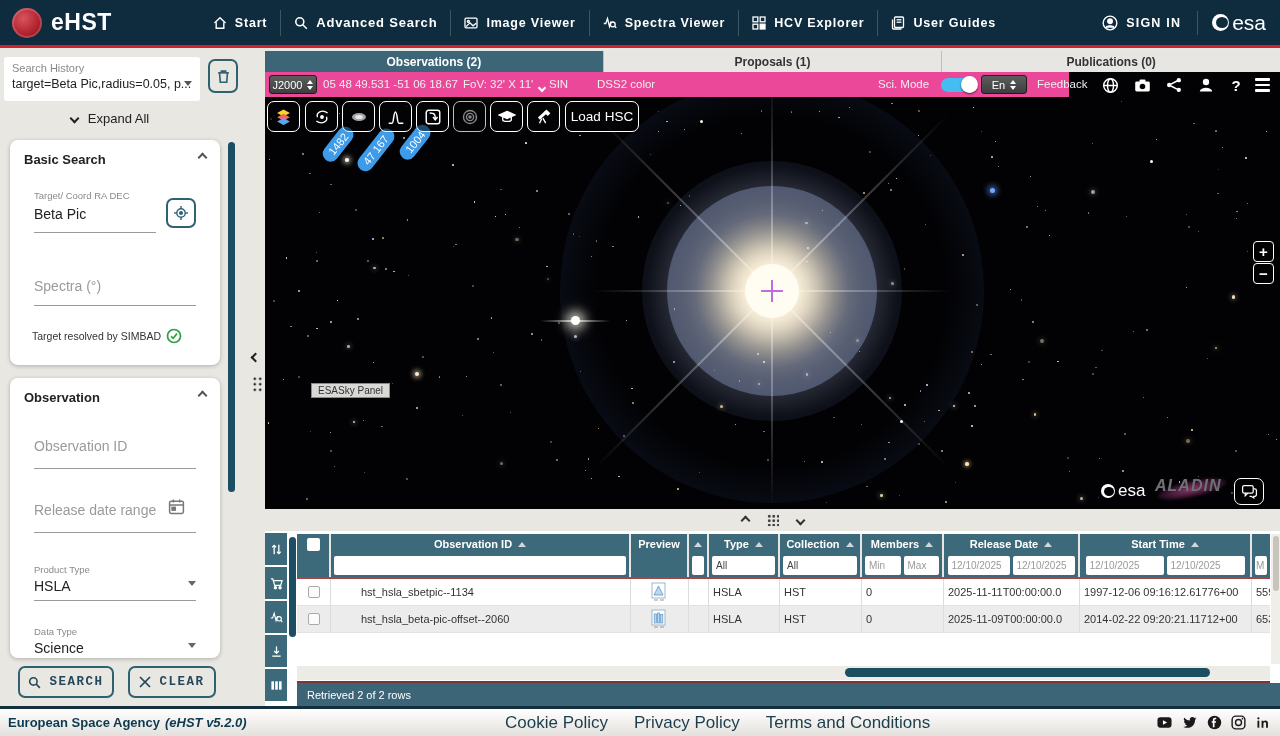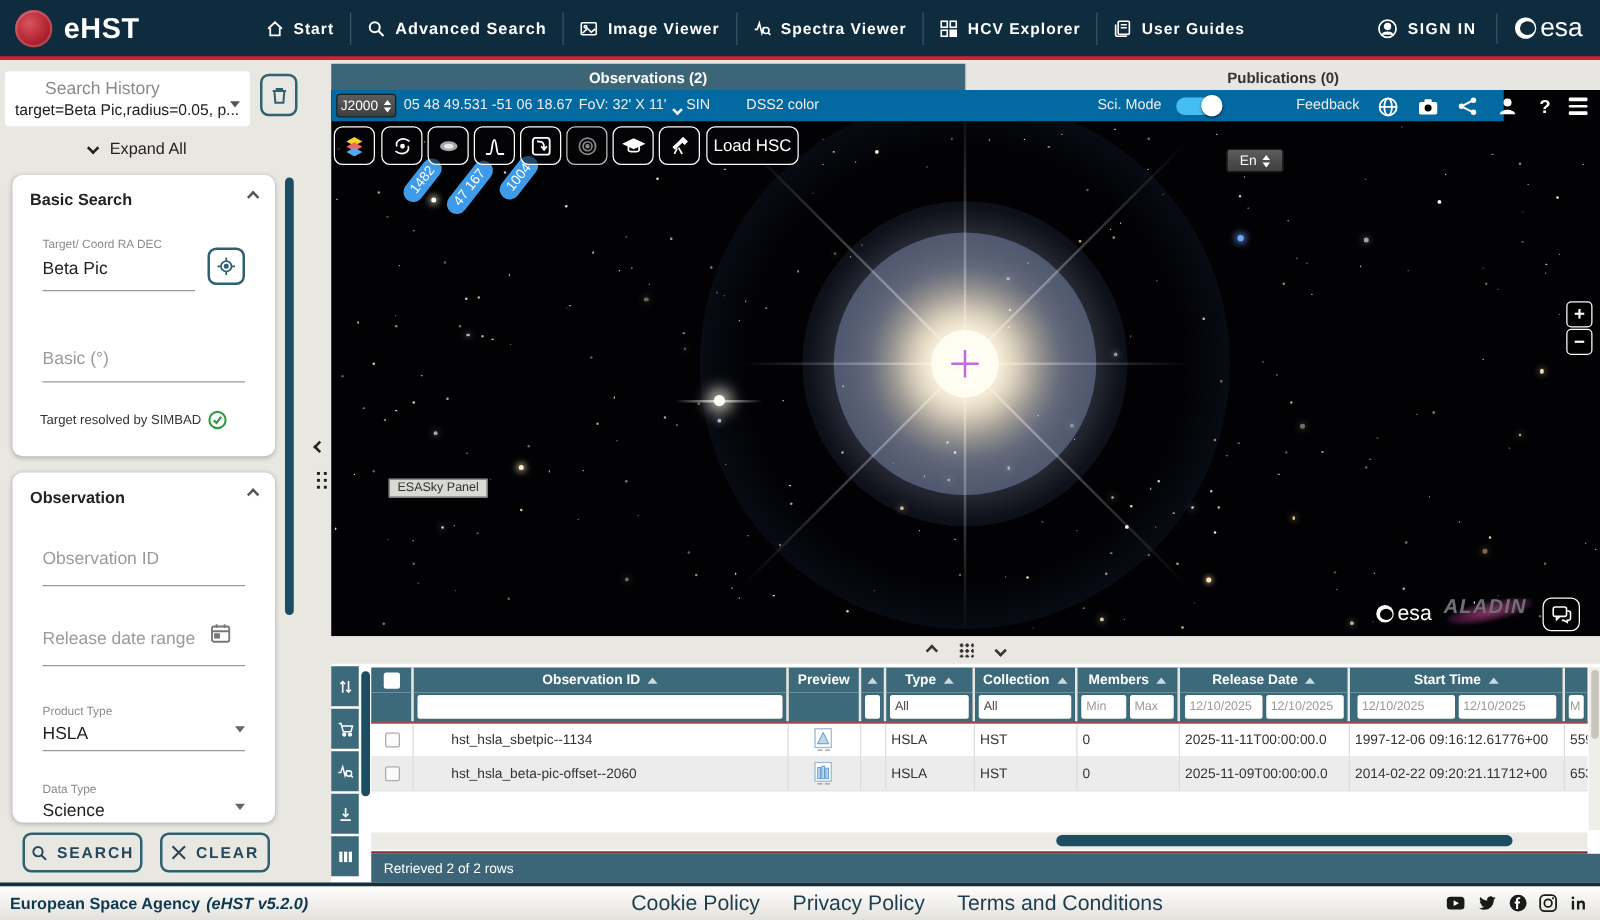--- a/index.html
+++ b/index.html
@@ -19,39 +19,39 @@
 .nav-right{margin-left:auto;display:flex;align-items:center;margin-right:14px;}
 .signin{display:flex;align-items:center;gap:8px;font-size:12.5px;font-weight:600;letter-spacing:1.2px;padding-right:16px;cursor:pointer;}
 .esa-logo{display:flex;align-items:center;gap:3px;padding-left:14px;border-left:1px solid #3c5463;cursor:pointer;}
 .esa-ball{width:17px;height:17px;border-radius:50%;background:#fff;position:relative;overflow:hidden;}
 .esa-ball::after{content:'';position:absolute;left:4px;top:3px;width:12px;height:11px;border-radius:50%;background:#0e2c3e;}
 .esa-text{font-size:21px;font-weight:400;}
 
 
 .sidebar{position:absolute;left:0;top:51px;width:240px;height:655px;}
 .sh-card{position:absolute;left:4px;top:6px;width:196px;height:44px;background:#fff;border-radius:3px;padding:5px 8px 0 8px;}
-.sh-label{font-size:14px;color:#8a8a8a;margin-left:24px;}
+.sh-label{font-size:11px;color:#8a8a8a;}
 .sh-value{font-size:12.5px;color:#222;margin-top:3px;white-space:nowrap;overflow:hidden;}
 .sh-caret{position:absolute;right:8px;top:24px;color:#555;}
 .trash-btn{position:absolute;left:208px;top:8px;width:30px;height:34px;border:2px solid #2e6171;border-radius:7px;display:flex;align-items:center;justify-content:center;background:transparent;cursor:pointer;color:#2e6171;}
 .expand-all{position:absolute;left:0;top:60px;width:220px;display:flex;align-items:center;justify-content:center;gap:10px;font-size:13px;color:#222;cursor:pointer;}
 .card{position:absolute;left:10px;width:210px;background:#fff;border-radius:8px;box-shadow:0 1px 4px rgba(0,0,0,.25);}
 .card.basic{top:89px;height:225px;}
 .card.obs{top:327px;height:280px;}
 .card-title{position:absolute;left:14px;top:12px;font-size:13px;font-weight:700;color:#222;}
 .card-collapse{position:absolute;right:14px;top:14px;color:#555;cursor:pointer;}
 .fld-label{position:absolute;font-size:9.5px;color:#8a8a8a;}
 .fld-value{position:absolute;font-size:14px;color:#222;}
 .fld-ph{position:absolute;font-size:14px;color:#9a9a9a;}
 .fld-line{position:absolute;height:1px;background:#9a9a9a;}
 .sq-btn{position:absolute;width:30px;height:30px;border:2px solid #2e6171;border-radius:7px;display:flex;align-items:center;justify-content:center;color:#2e6171;background:transparent;cursor:pointer;}
 .resolved{position:absolute;left:22px;top:188px;display:flex;align-items:center;gap:5px;font-size:10.5px;color:#333;}
 .sel-caret{position:absolute;color:#666;}
 .side-btns{position:absolute;left:0;top:615px;width:240px;display:flex;gap:14px;padding-left:18px;}
-.o-btn{height:32px;border:2px solid #2e6171;border-radius:7px;display:flex;align-items:center;justify-content:center;gap:8px;font-size:12.5px;font-weight:700;letter-spacing:1.5px;color:#24485a;background:transparent;cursor:pointer;font-family:Liberation Sans, sans-serif;}
+.o-btn{height:32px;border:2px solid #2e6171;border-radius:7px;display:flex;align-items:center;justify-content:center;gap:8px;font-size:12.5px;font-weight:700;letter-spacing:1.5px;color:#24485a;background:transparent;cursor:pointer;font-family:Liberation Mono, monospace;}
 .o-btn.search{width:96px;}
 .o-btn.clear{width:88px;}
 .sb-scroll{position:absolute;left:228px;top:91px;width:7px;height:350px;background:#1c4e63;border-radius:4px;cursor:pointer;}
 .collapse-handle{position:absolute;left:252px;top:354px;cursor:pointer;}
 .drag-dots{position:absolute;left:252px;top:376px;width:11px;height:17px;background:radial-gradient(circle,#222 1.3px,transparent 1.5px) 0 0/5.5px 5.5px repeat;cursor:grab;}
 
 
 .chv{display:inline-block;width:7px;height:7px;border-left:2px solid currentColor;border-bottom:2px solid currentColor;}
 .chv.down{transform:rotate(-45deg);}
 .chv.up{transform:rotate(135deg);}
@@ -66,21 +66,21 @@
 
 
 .main{position:absolute;left:265px;top:51px;width:1015px;height:655px;}
 .tabs{position:absolute;left:0;top:0;width:1015px;height:21px;display:flex;}
 .tab{flex:1;display:flex;align-items:center;justify-content:center;font-size:12px;font-weight:700;background:#e8e6e2;color:#333;border-left:1px solid #c0bdb7;cursor:pointer;}
 .tab:first-child{border-left:none;}
 .tab.active{background:#3c6677;color:#fff;}
 
 
 .sky{position:absolute;left:0;top:21px;width:1015px;height:437px;background:#020204;overflow:hidden;}
-.sky-topbar{position:absolute;left:0;top:0;width:938px;height:25px;background:#0369a1;z-index:40;color:#eee;font-size:11.5px;text-decoration:underline;}
+.sky-topbar{position:absolute;left:0;top:0;width:804px;height:25px;background:#ec4899;z-index:40;color:#eee;font-size:11.5px;text-decoration:underline;}
 .tb-text{position:absolute;top:6px;white-space:nowrap;}
 .dark-btn{position:absolute;top:3px;height:19px;background:linear-gradient(#5d5d5d,#3e3e3e);border:1px solid #1d1d1d;border-radius:3px;color:#fff;font-size:11px;display:flex;align-items:center;justify-content:center;gap:5px;cursor:pointer;}
 .toggle{position:absolute;left:676px;top:6px;width:35px;height:14px;border-radius:8px;background:#45bdf3;cursor:pointer;}
 .toggle .knob{position:absolute;right:-2px;top:-2px;width:17px;height:17px;border-radius:50%;background:#fff;box-shadow:0 1px 2px rgba(0,0,0,.6);}
 .tb-icon{position:absolute;top:4px;width:18px;height:18px;display:flex;align-items:center;justify-content:center;cursor:pointer;color:#fff;}
 .help-glyph{font-size:15px;font-weight:700;color:#fff;}
 .burger{display:flex;flex-direction:column;gap:3px;}
 .burger i{width:15px;height:2.5px;background:#fff;border-radius:1px;}
 .tbn{position:absolute;top:29px;width:33px;height:31px;border:1.6px solid #fff;border-radius:7px;background:rgba(5,5,8,.55);display:flex;align-items:center;justify-content:center;z-index:35;cursor:pointer;}
 .tbn.dim{opacity:.75;}
@@ -291,21 +291,21 @@
       <button class="sq-btn" style="left:156px;top:58px;">
         <svg width="16" height="16" viewBox="0 0 16 16" fill="none" stroke="#2e6171" stroke-width="1.4">
             <circle cx="8" cy="8" r="4.2"></circle>
             <circle cx="8" cy="8" r="1.3" fill="#2e6171"></circle>
             <line x1="8" y1="1" x2="8" y2="3.6"></line>
             <line x1="8" y1="12.4" x2="8" y2="15"></line>
             <line x1="1" y1="8" x2="3.6" y2="8"></line>
             <line x1="12.4" y1="8" x2="15" y2="8"></line>
           </svg>
       </button>
-      <div class="fld-ph" style="left:24px;top:138px;">Basic (°)</div>
+      <div class="fld-ph" style="left:24px;top:138px;">Spectra (°)</div>
       <div class="fld-line" style="left:24px;top:165px;width:162px;"></div>
       <div class="resolved">
         <span>Target resolved by SIMBAD</span>
         <svg width="16" height="16" viewBox="0 0 16 16" fill="none" stroke="#2f9e44" stroke-width="1.7">
             <circle cx="8" cy="8" r="6.5"></circle>
             <path d="M5 8.3 L7.2 10.3 L11 5.4"></path>
           </svg>
       </div>
     </div>
 
@@ -352,20 +352,21 @@
     </div>
     <div class="sb-scroll"></div>
   </aside>
 
   <span class="collapse-handle chv left"></span>
   <span class="drag-dots"></span>
 
   <div class="main">
     <div class="tabs">
       <div class="tab active">Observations (2)</div>
+      <div class="tab">Proposals (1)</div>
       <div class="tab">Publications (0)</div>
     </div>
 
     <div class="sky">
       <div class="halo-outer"></div>
       <div class="halo-inner"></div>
       <div class="spike sp-a"></div>
       <div class="spike sp-b"></div>
       <div class="spike sp-v"></div>
       <div class="spike sp-h"></div>
@@ -395,21 +396,21 @@
         <span class="tb-text" style="left:198px;">FoV: 32' X 11'</span>
         <span class="tb-icon" style="left:268px;top:7px;">
             <span class="chv down" style="width:6px;height:6px;"></span>
           </span>
         <span class="tb-text" style="left:284px;">SIN</span>
         <span class="tb-text" style="left:332px;">DSS2 color</span>
         <span class="tb-text" style="left:613px;">Sci. Mode</span>
         <span class="toggle">
             <span class="knob"></span>
           </span>
-        <div class="dark-btn" style="left:716px;width:46px;margin-top:44px;">
+        <div class="dark-btn" style="left:716px;width:46px;">
           <span>En</span>
           <span class="updn">
               <span class="tri sm up"></span>
               <span class="tri sm down"></span>
             </span>
         </div>
         <span class="tb-text" style="left:772px;">Feedback</span>
         <span class="tb-icon" style="left:836px;">
             <svg width="17" height="17" viewBox="0 0 14 14" fill="none" stroke="#fff" stroke-width="1.2">
               <circle cx="7" cy="7" r="5.6"></circle>

